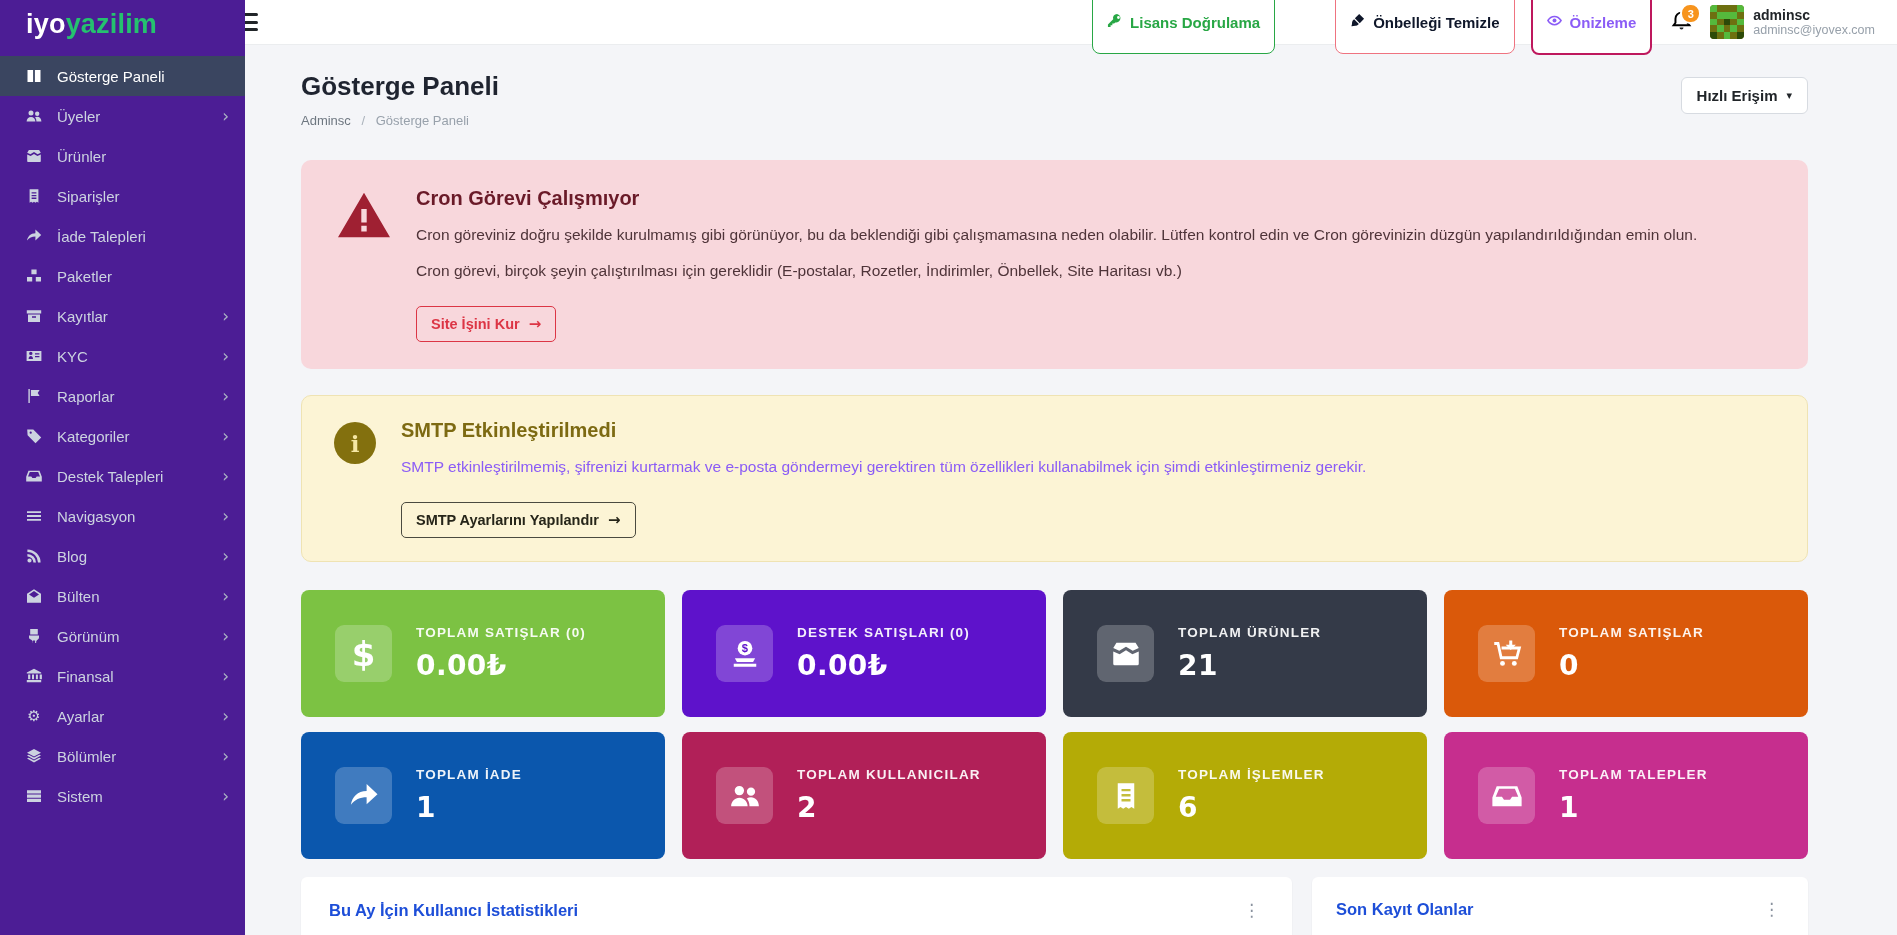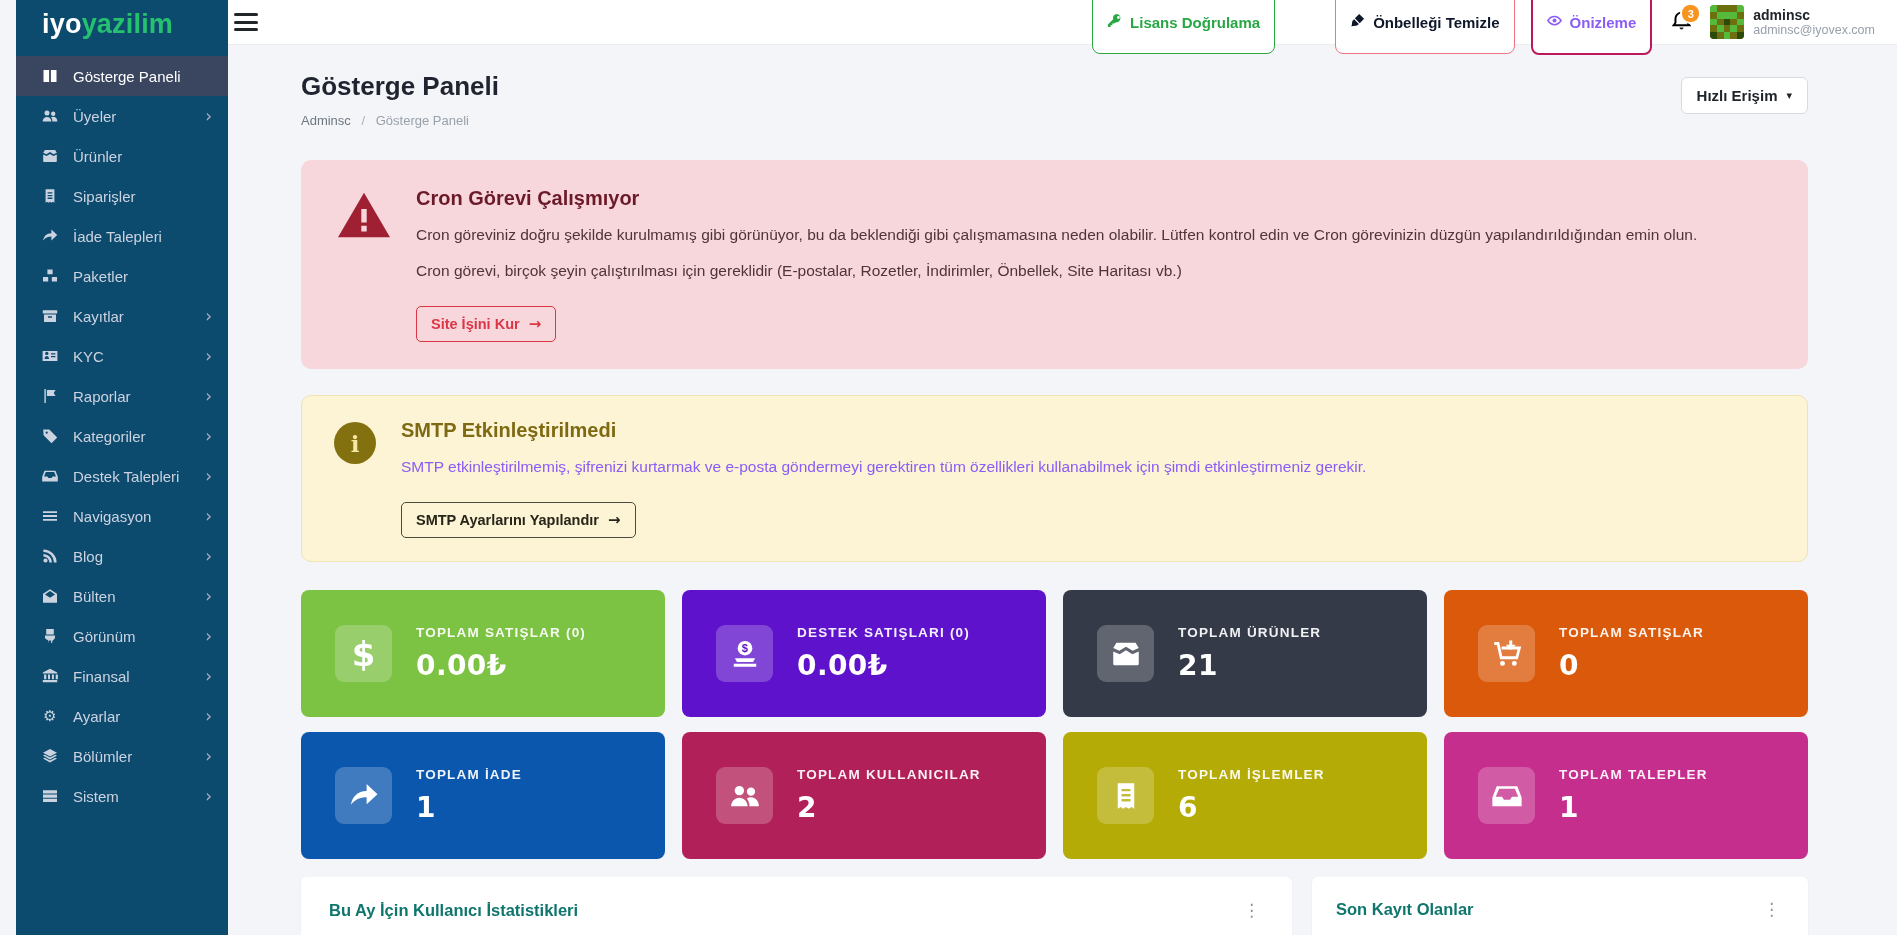--- a/index.html
+++ b/index.html
@@ -1,20 +1,20 @@
 <!DOCTYPE html>
 <html lang="tr"><head>
 <meta charset="utf-8">
 <style>
   html,body{margin:0;padding:0;}
   body{font-family:"Liberation Sans",sans-serif;background:#f4f5f8;}
   .screen{position:relative;width:1897px;height:935px;overflow:hidden;background:#f4f5f8;}
 
   
-  .sidebar{position:absolute;left:16px;top:0;width:212px;height:935px;background:#0c4a6e;z-index:5;}
+  .sidebar{position:absolute;left:0;top:0;width:245px;height:935px;background:#4c1d95;z-index:5;}
   .logo{height:48px;display:flex;align-items:center;padding-left:26px;font-size:27px;font-weight:800;letter-spacing:.2px;}
   .logo .p1{color:#ffffff;}
   .logo .p2{color:#25c16f;}
   .side-menu{padding-top:8px;}
   .side-item{height:40px;display:flex;align-items:center;gap:14px;padding:0 16px 0 25px;color:#ccd3e0;font-size:15px;cursor:pointer;}
   .side-item.active{background:#3a4560;color:#fff;}
   .side-item .ic{width:18px;height:16px;display:inline-flex;align-items:center;justify-content:center;flex:0 0 18px;}
   .side-item .ic svg{width:16px;height:16px;fill:currentColor;}
   .side-item .chev{margin-left:auto;font-family:"DejaVu Sans",sans-serif;font-size:17px;color:#a9b1c2;line-height:1;}
 
@@ -73,21 +73,21 @@
   .stat-ic svg{width:30px;height:30px;fill:#fff;}
   .stat-ic .dollar{font-size:34px;font-weight:700;color:#fff;font-family:"DejaVu Sans",sans-serif;}
   .stat-label{font-size:13.5px;font-weight:600;letter-spacing:1.2px;color:rgba(255,255,255,.93);margin-bottom:9px;}
   .stat-value{font-size:28px;font-weight:700;font-family:"DejaVu Sans","Liberation Sans",sans-serif;letter-spacing:.4px;}
 
   
   .bottom{margin-top:18px;display:flex;gap:20px;align-items:flex-start;}
   .card{background:#fff;border-radius:6px;box-shadow:0 1px 2px rgba(20,30,40,.07);box-sizing:border-box;}
   .card-chart{width:991px;height:330px;padding:23px 28px;}
   .card-head{display:flex;justify-content:space-between;align-items:center;}
-  .card-title{font-size:16.5px;font-weight:600;color:#0f766e;}
+  .card-title{font-size:16.5px;font-weight:600;color:#1d4ed8;}
   .kebab{font-family:"DejaVu Sans",sans-serif;font-size:17px;color:#8a929e;cursor:pointer;padding:0 4px;}
   .card-recent{flex:1;height:330px;}
   .card-recent .card-head{padding:22px 24px 17px;border-bottom:1px solid #edf0f2;}
 </style>
 </head>
 <body>
 
 <div class="screen">
 
   <aside class="sidebar">

